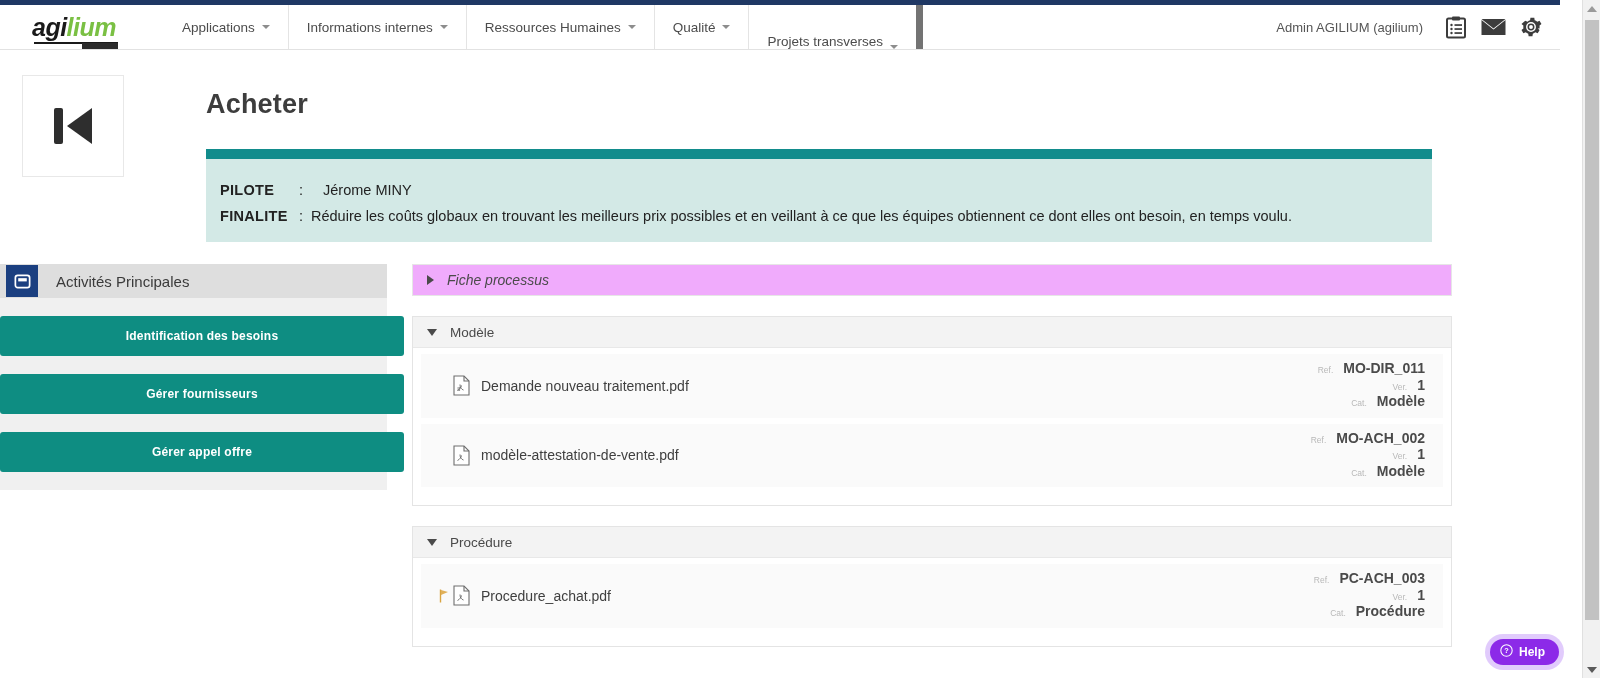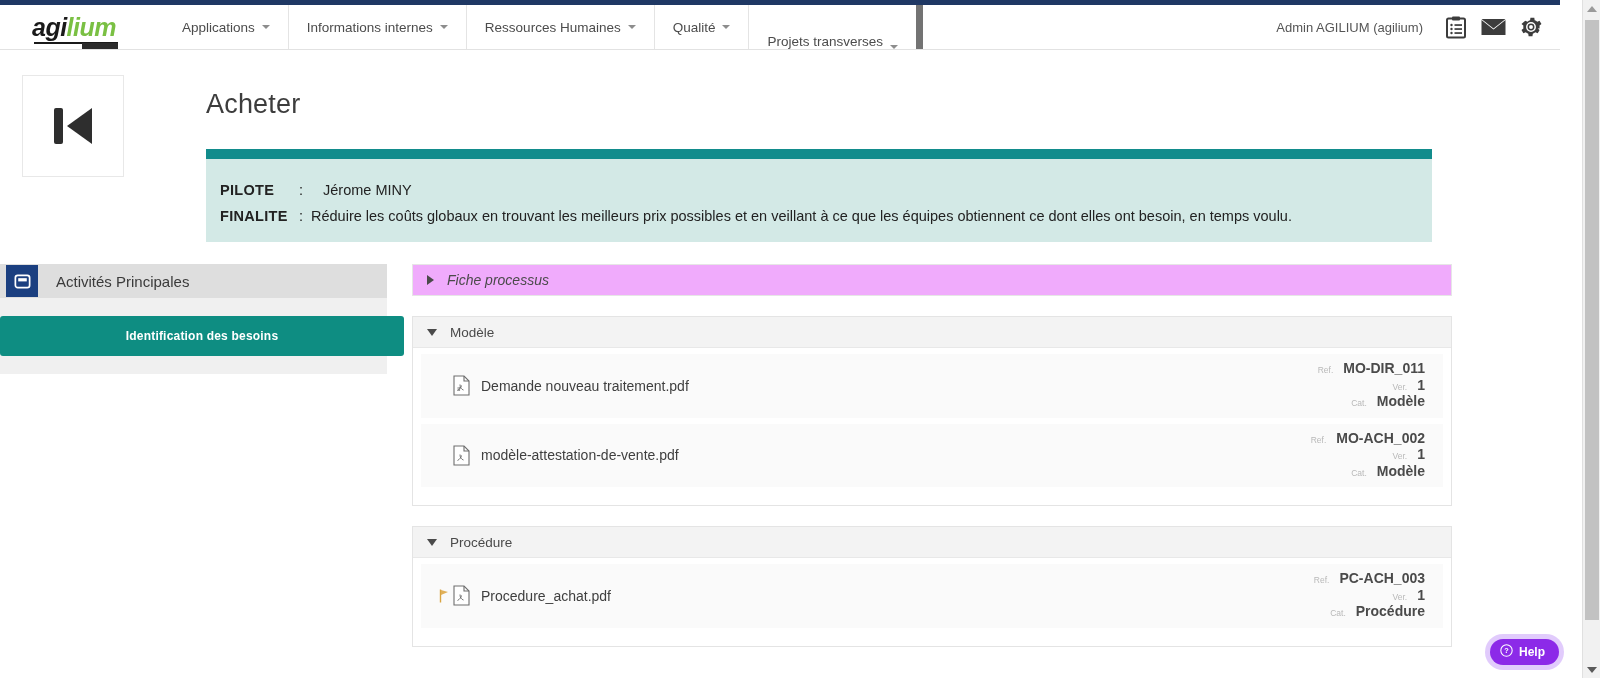--- a/index.html
+++ b/index.html
@@ -127,21 +127,21 @@
     flex: none;
   }
   .proc-title-wrap {
     flex: 1;
     margin-left: 82px;
     margin-right: 128px;
   }
   .proc-title {
     font-size: 27px;
     color: #3d3d3d;
-    font-weight: 400;
+    font-weight: 700;
     margin: 14px 0 0 0;
     letter-spacing: 0.2px;
   }
   .teal-bar {
     height: 10px;
     background: #128c8c;
     margin-top: 29px;
   }
   .info-box {
     background: #d3e9e6;
@@ -484,20 +484,22 @@
           <div class="panel-head-icon">
             <svg width="19" height="19" viewBox="0 0 20 20">
               <rect x="2.5" y="3.5" width="15" height="13" rx="2.5" fill="none" stroke="#ffffff" stroke-width="1.8"></rect>
               <rect x="5.5" y="6.5" width="9" height="3.4" fill="#ffffff"></rect>
             </svg>
           </div>
           <div class="panel-head-title">Activités Principales</div>
         </div>
 
         <button class="act-btn">Identification des besoins</button>
+        <button class="act-btn">Gérer fournisseurs</button>
+        <button class="act-btn">Gérer appel offre</button>
       </div>
 
       <div class="right-panel">
 
         <div class="accordion-bar">
           <span class="tri-right"></span>
           <span>Fiche processus</span>
         </div>
 
 

